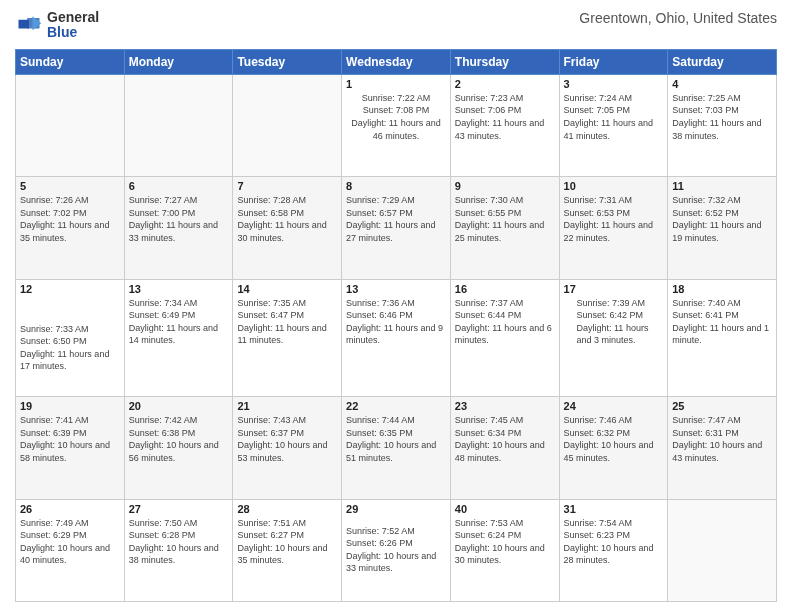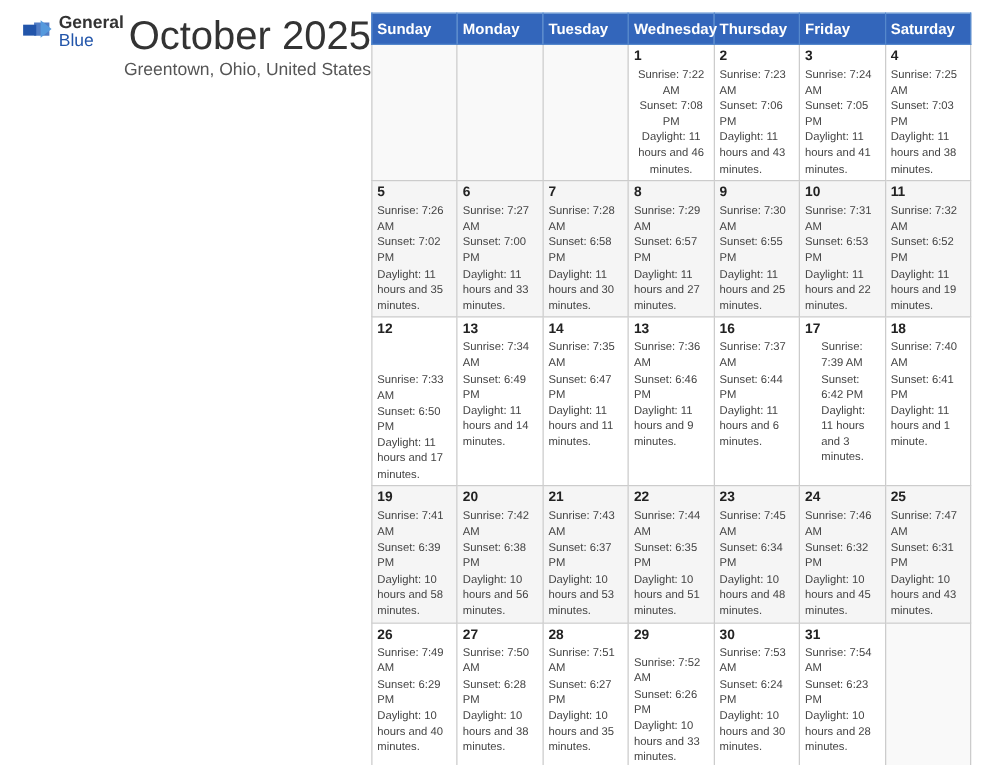--- a/index.html
+++ b/index.html
@@ -8,21 +8,21 @@
       background: #fff;
       width: 792px;
       height: 612px;
       overflow: hidden;
     }
     .page {
       width: 792px;
       height: 612px;
       padding: 10px 15px;
       display: flex;
-      flex-direction: row;
+      flex-direction: column;
     }
     .header {
       display: flex;
       justify-content: space-between;
       align-items: flex-start;
       margin-bottom: 8px;
     }
     .logo {
       display: flex;
       align-items: center;
@@ -33,21 +33,21 @@
       flex-direction: column;
       line-height: 1.1;
     }
     .logo-general {
       font-size: 14px;
       font-weight: bold;
       color: #333;
     }
     .logo-blue {
       font-size: 14px;
-      font-weight: normal;
+      font-weight: bold;
       color: #2255aa;
     }
     .logo-icon {
       width: 28px;
       height: 28px;
     }
     .title-block {
       text-align: right;
     }
     .month-title {
@@ -111,21 +111,20 @@
         <polygon points="14,8 28,8 28,20 14,20" fill="#3366bb" opacity="0.85"></polygon>
         <polygon points="20,6 30,14 20,22" fill="#5599dd"></polygon>
         <rect x="4" y="10" width="12" height="10" fill="#2255aa"></rect>
       </svg>
       <div class="logo-text">
         <span class="logo-general">General</span>
         <span class="logo-blue">Blue</span>
       </div>
     </div>
     <div class="title-block">
-      <div class="month-title">October 2025</div>
       <div class="location">Greentown, Ohio, United States</div>
     </div>
   </div>
 
   <table class="calendar">
     <thead>
       <tr>
       <th>Sunday</th>
           <th>Monday</th>
           <th>Tuesday</th>
@@ -316,21 +315,21 @@
 Sunset: 6:27 PM
 Daylight: 10 hours and 35 minutes.</div>
           </td>
           <td>
             <div class="day-num">29</div>
             <div class="day-info" style="white-space: pre-line; margin-top: 10px;">Sunrise: 7:52 AM
 Sunset: 6:26 PM
 Daylight: 10 hours and 33 minutes.</div>
           </td>
           <td>
-            <div class="day-num">30</div>
+            <div class="day-num">40</div>
             <div class="day-info" style="white-space: pre-line;">Sunrise: 7:53 AM
 Sunset: 6:24 PM
 Daylight: 10 hours and 30 minutes.</div>
           </td>
           <td>
             <div class="day-num">31</div>
             <div class="day-info" style="white-space: pre-line;">Sunrise: 7:54 AM
 Sunset: 6:23 PM
 Daylight: 10 hours and 28 minutes.</div>
           </td>

